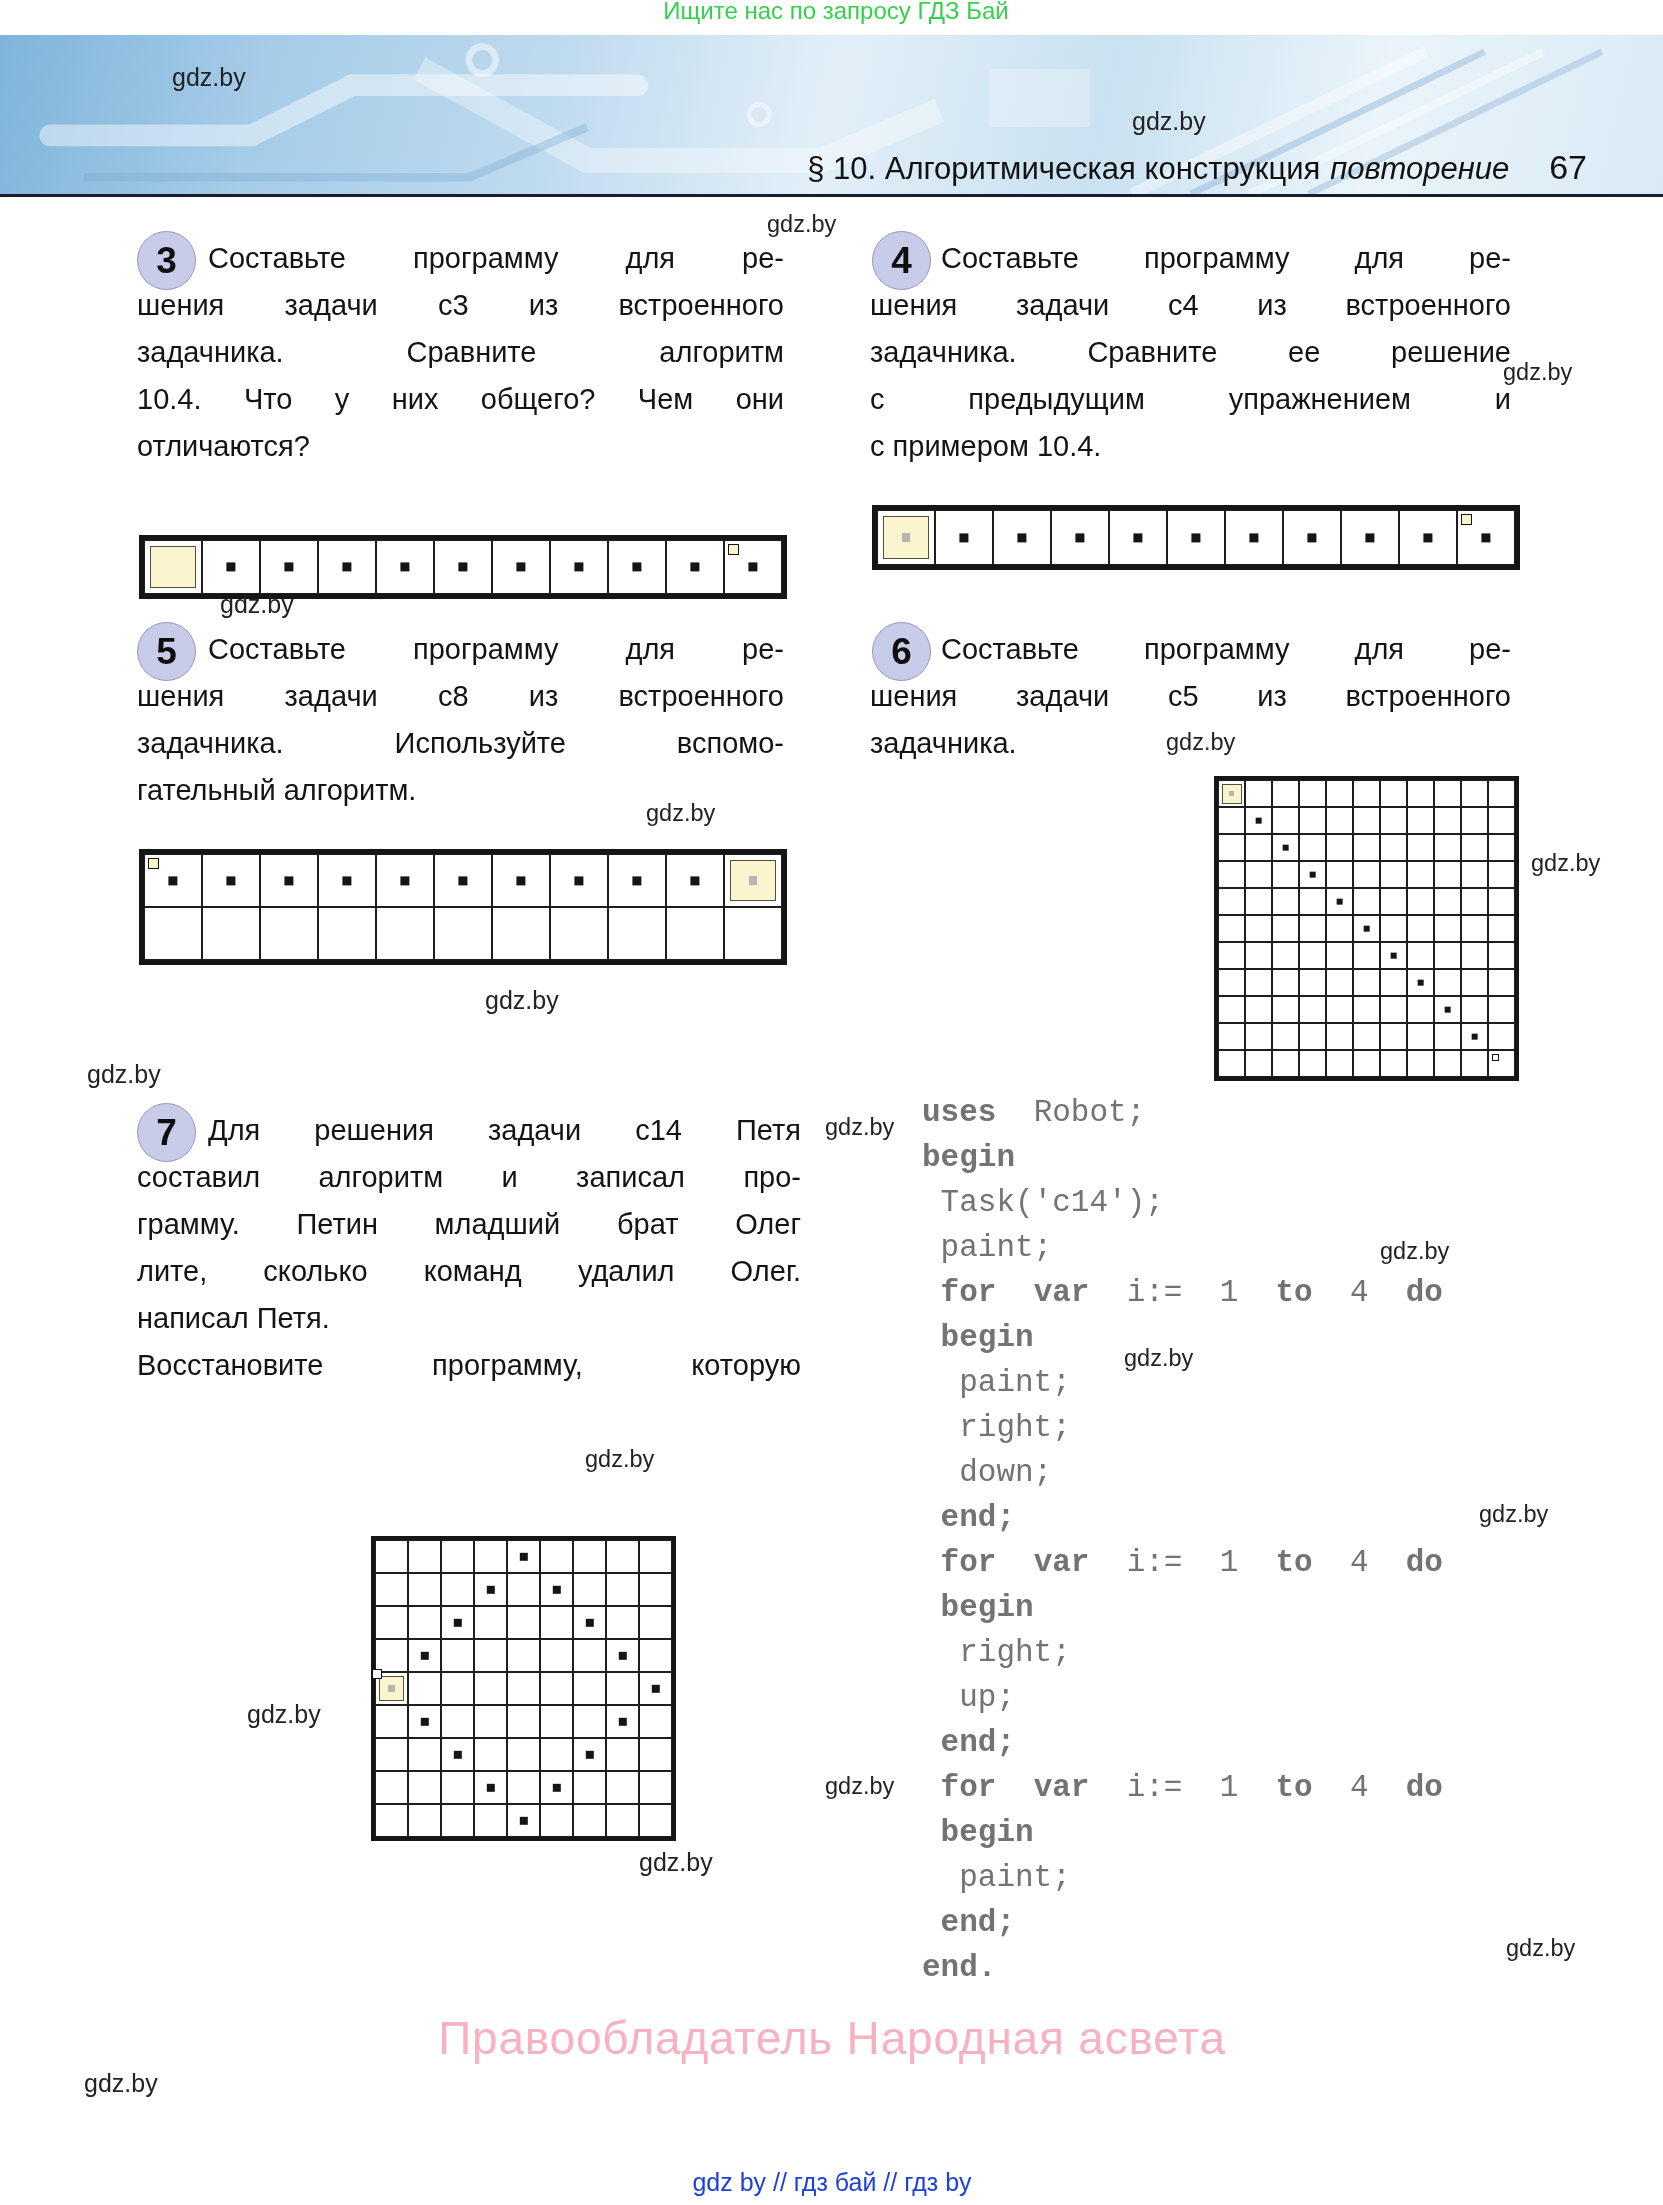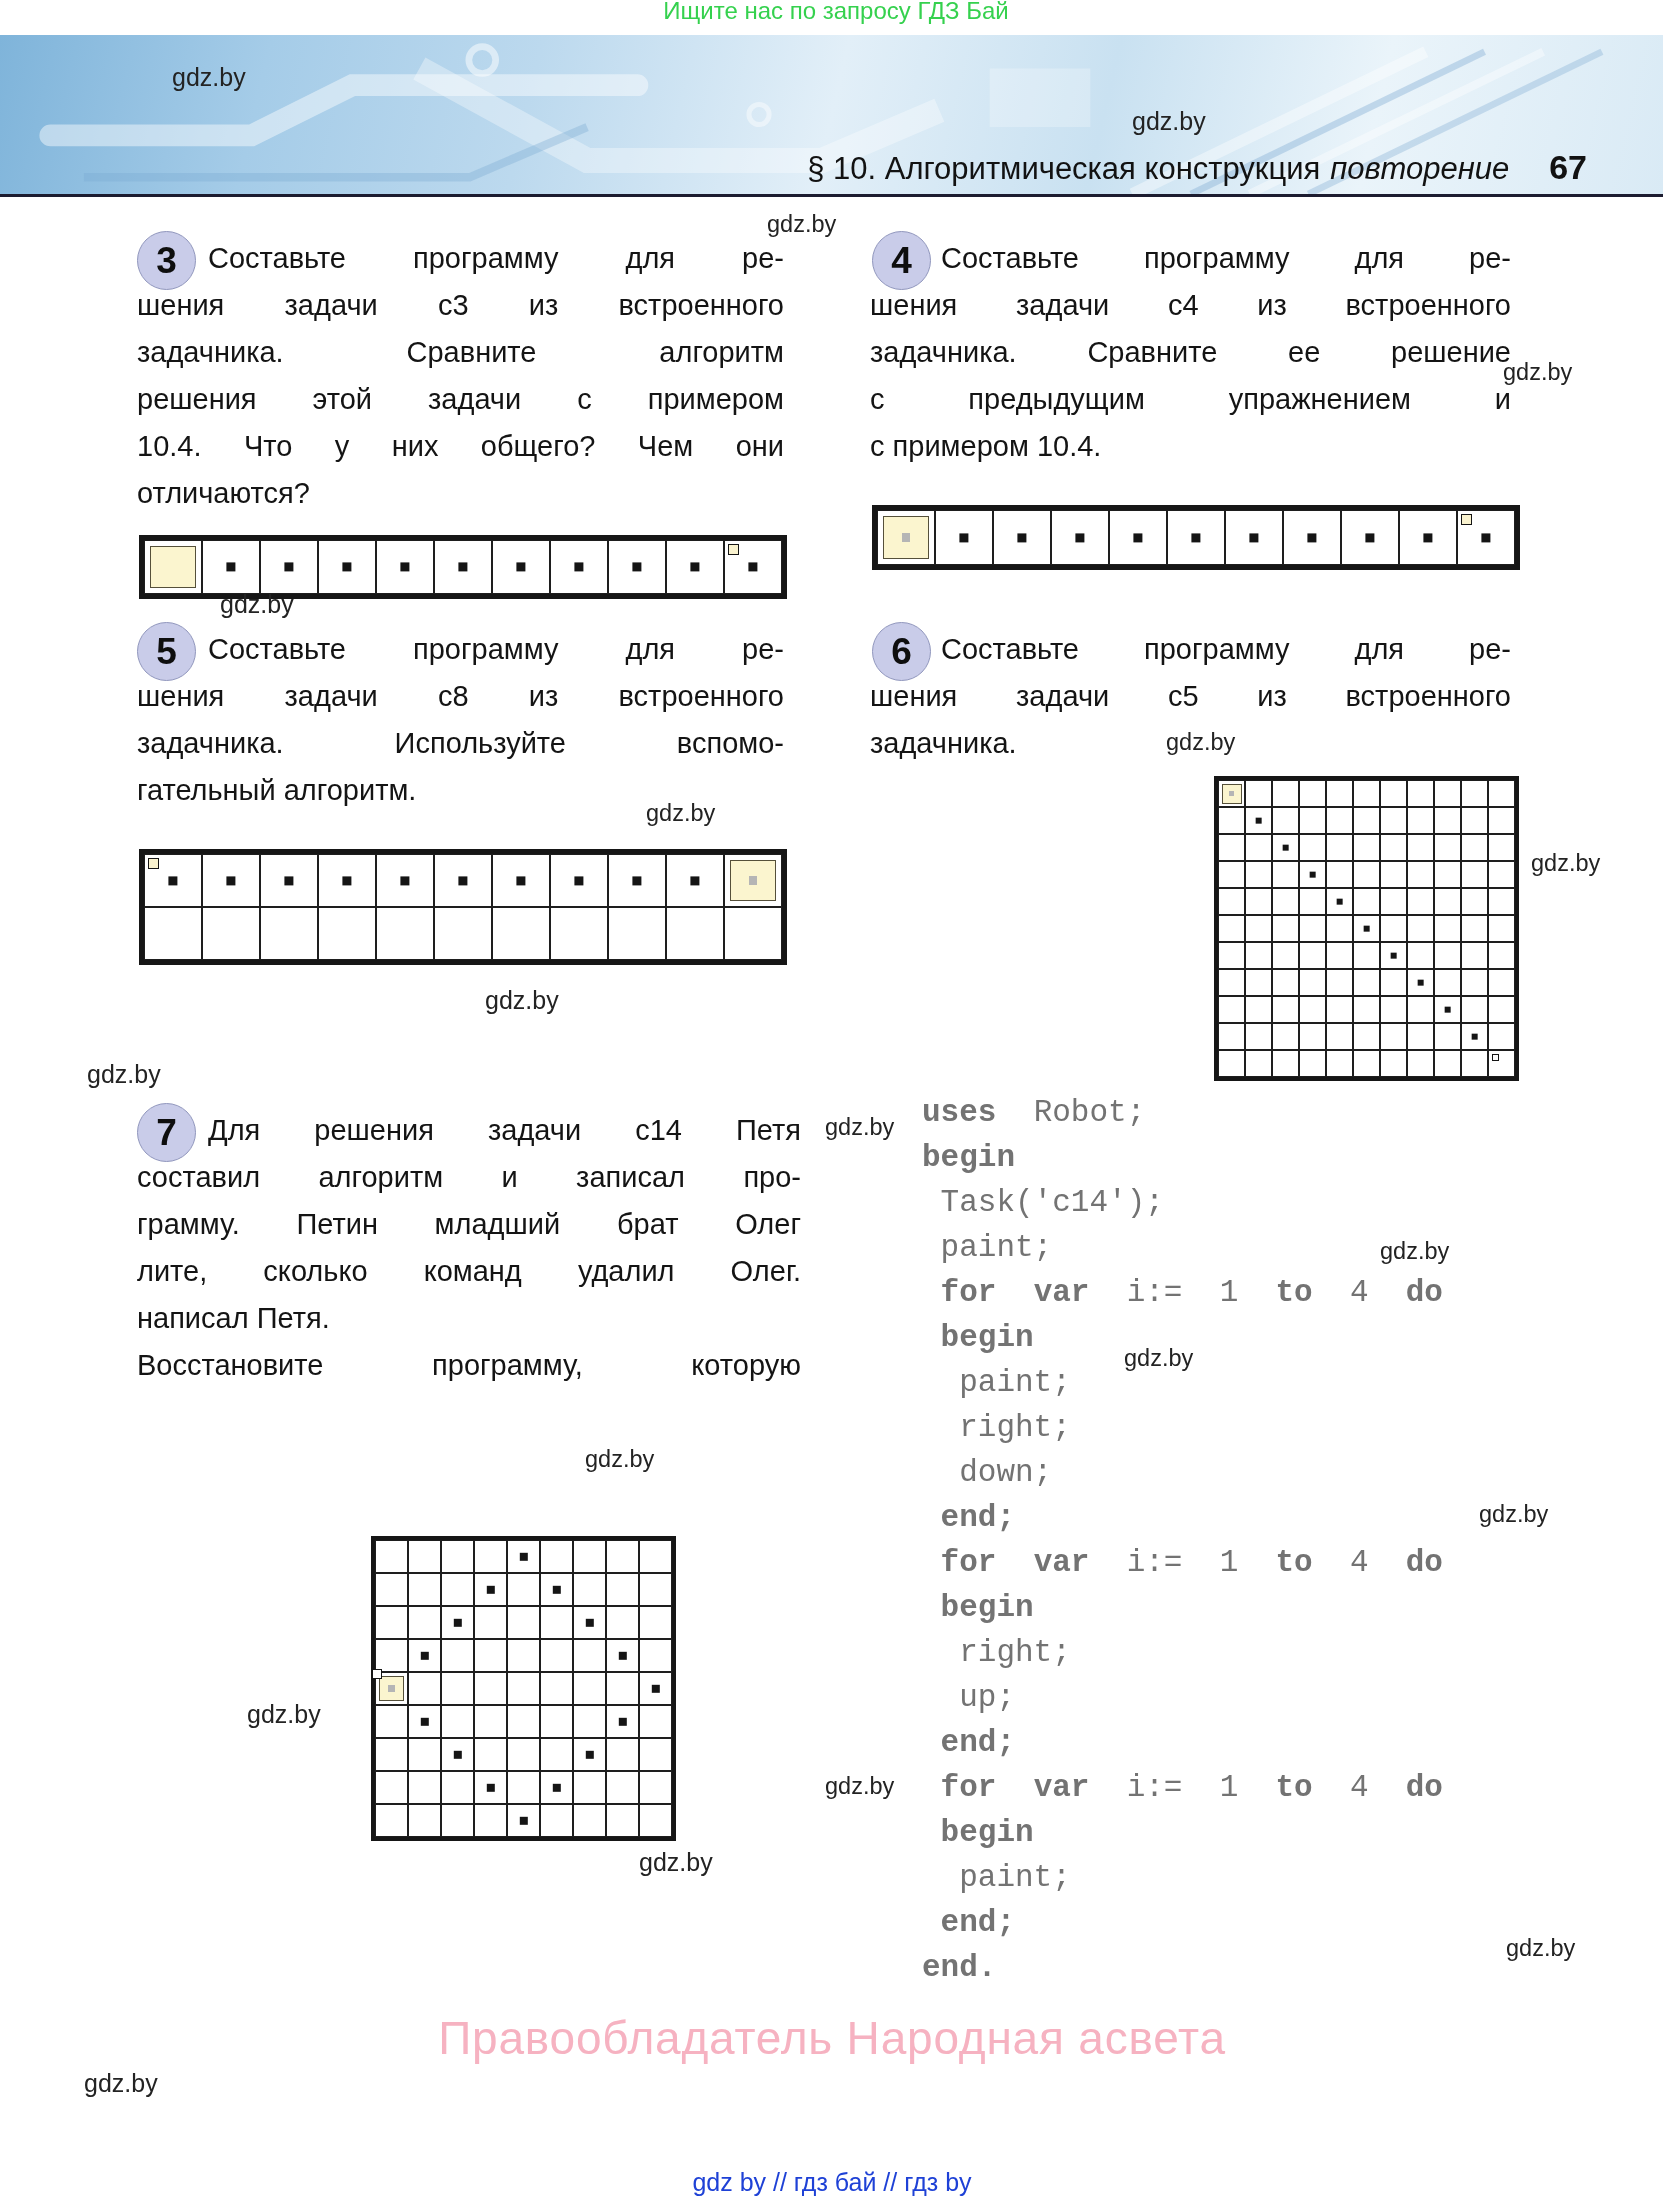--- a/index.html
+++ b/index.html
@@ -12,21 +12,21 @@
   .topbar span{color:#35d14e;font-size:24px;}
 
   
   .banner{position:absolute;left:0;top:35px;width:100%;height:159px;
           background:linear-gradient(103deg,#7fb4da 0%,#a5cce8 16%,#bcd9ee 32%,
                      #e2eff8 50%,#c9e1f1 66%,#eaf4fa 82%,#d9eaf5 100%);
           border-bottom:3.4px solid #1c1c30;}
   .banner svg{position:absolute;left:0;top:0;width:100%;height:100%;}
   .header{position:absolute;right:77px;bottom:6.7px;font-size:31px;color:#121212;white-space:nowrap;}
   .header .it{font-style:italic;margin-left:10px;}
-  .header .pageno{font-weight:bold;margin-left:40px;font-size:34px;}
+  .header .pageno{font-weight:normal;margin-left:40px;font-size:34px;}
 
   
   .wmlayer{position:absolute;left:0;top:0;width:100%;height:100%;pointer-events:none;z-index:40;}
   .wm{position:absolute;color:#232323;white-space:nowrap;}
 
   
   .tcircle{position:absolute;width:59px;height:59px;border-radius:50%;background:#c9cce9;
            border:1.7px solid #9197bd;box-sizing:border-box;display:flex;align-items:center;
            justify-content:center;font-weight:bold;font-size:37px;color:#0e0e0e;z-index:5;}
   .c3{left:137px;top:231px;} .c4{left:872px;top:231px;}
@@ -95,21 +95,20 @@
   <div class="tcircle c3">3</div>
   <div class="tcircle c4">4</div>
   <div class="tcircle c5">5</div>
   <div class="tcircle c6">6</div>
   <div class="tcircle c7">7</div>
 
   <div class="para p3">
       <div class="jline">Составьте программу для ре-</div>
       <div class="jline">шения задачи c3 из встроенного</div>
       <div class="jline">задачника. Сравните алгоритм</div>
-      <div class="jline">решения этой задачи с примером</div>
       <div class="jline">10.4. Что у них общего? Чем они</div>
       <div class="jline jlast">отличаются?</div>
     </div>
   <div class="para p4">
       <div class="jline">Составьте программу для ре-</div>
       <div class="jline">шения задачи c4 из встроенного</div>
       <div class="jline">задачника. Сравните ее решение</div>
       <div class="jline">с предыдущим упражнением и</div>
       <div class="jline jlast">с примером 10.4.</div>
     </div>

